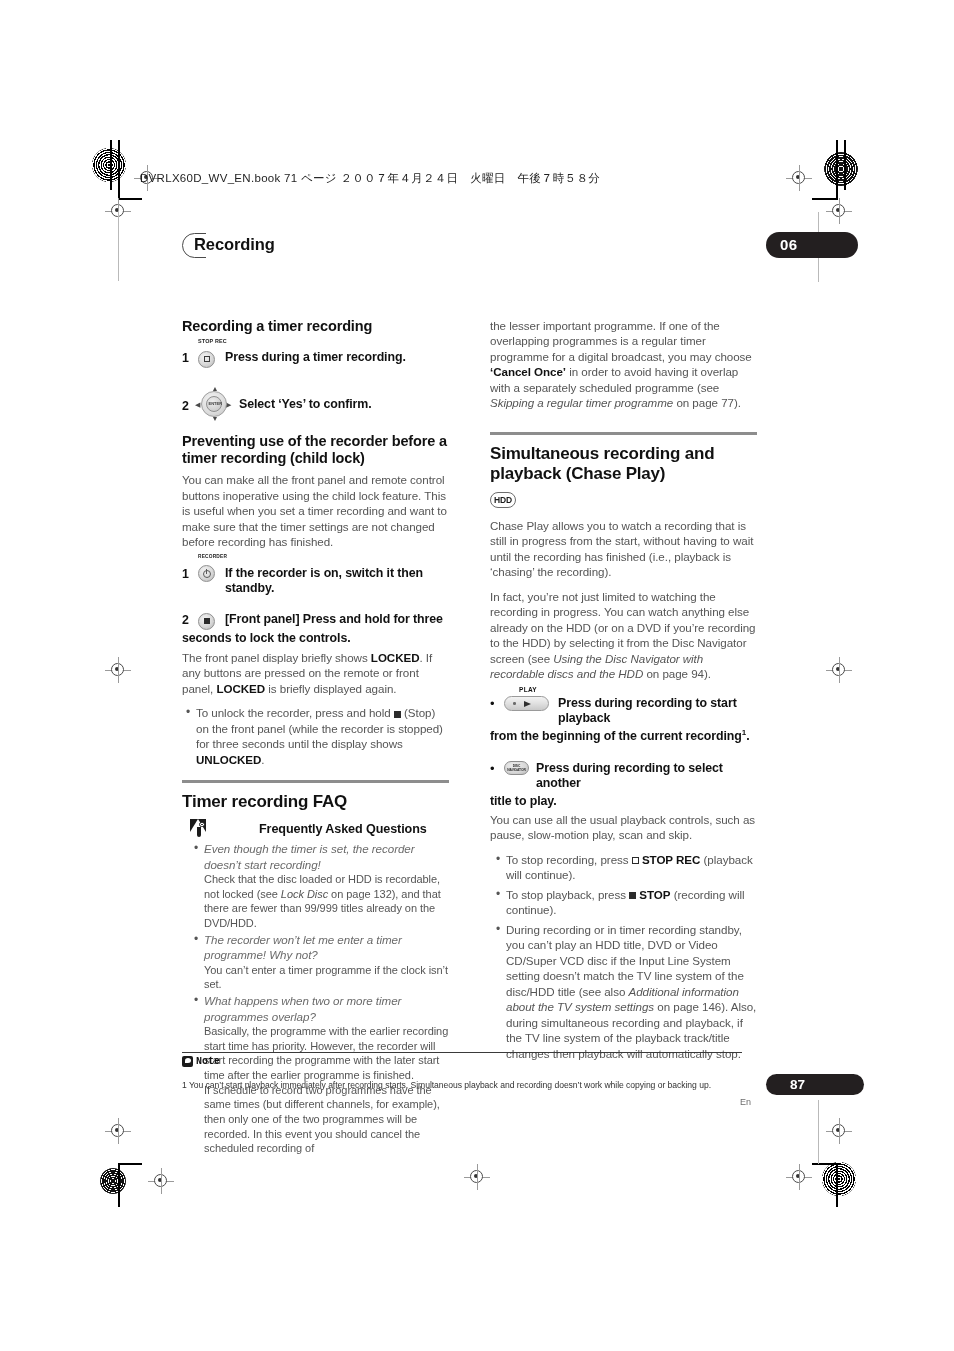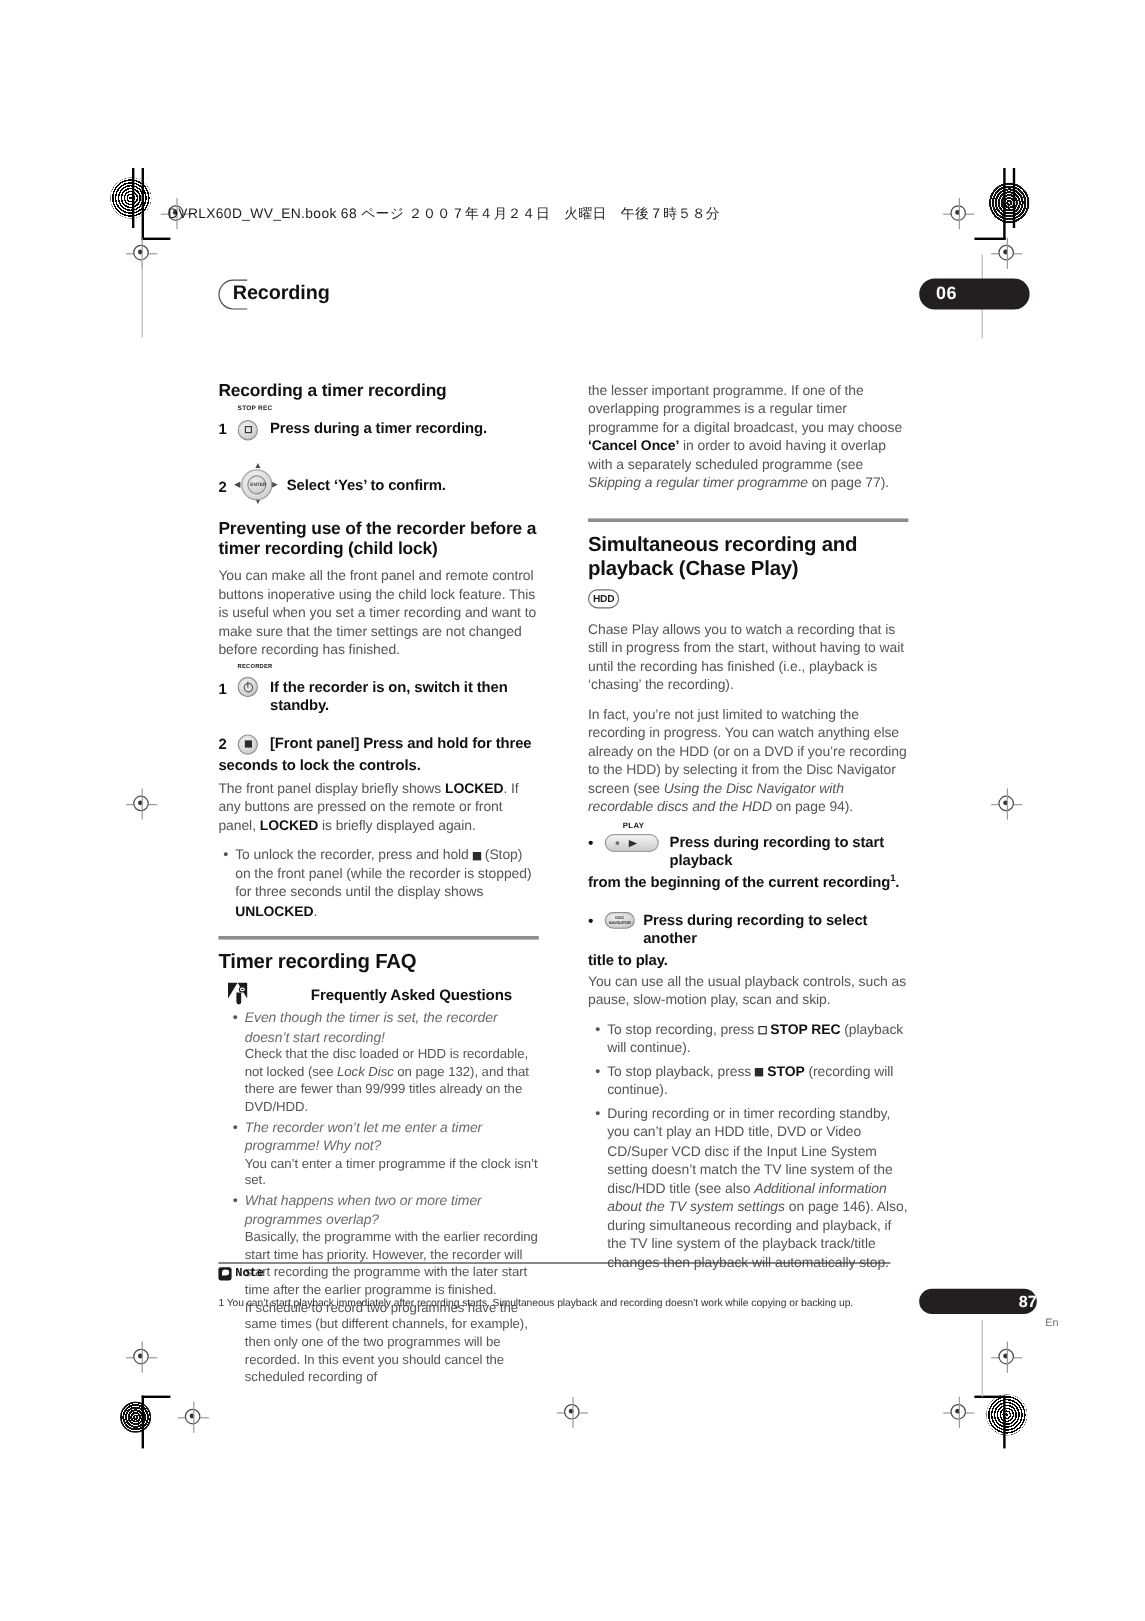--- a/index.html
+++ b/index.html
@@ -509,35 +509,35 @@
 
   
   .pagenum {
     position: absolute;
     left: 766px;
     top: 1074px;
     width: 74px;
     height: 21px;
     background: #231f20;
     border-radius: 11px;
-    text-align: right;
+    text-align: left;
     padding-left: 24px;
   }
   .pagenum span {
     color: #fff;
     font-size: 13.5px;
     font-weight: bold;
     line-height: 21px;
   }
   .pagelang {
     position: absolute;
-    left: 808px;
+    left: 740px;
     top: 1097px;
     width: 74px;
-    text-align: right;
+    text-align: left;
     font-size: 9px;
     color: #6d6d6d;
   }
 </style>
 </head>
 <body>
 
 <div class="halftone" style="left:92px; top:148px;"></div>
 <div class="corner-mark" style="left:118px; top:140px; width:22px; height:58px; border-left:2px solid #000; border-bottom:2px solid #000;"></div>
 <div class="corner-mark" style="left:110px; top:140px; width:8px; height:50px; border-left:2px solid #000;"></div>
@@ -583,21 +583,21 @@
 <div class="reg-cross" style="left:464px; top:1164px;">
     <div class="reg-ring"></div>
   </div>
 <div class="reg-cross" style="left:786px; top:1164px;">
     <div class="reg-ring"></div>
   </div>
 <div class="halftone" style="left:822px; top:1162px;"></div>
 <div class="corner-mark" style="left:812px; top:1163px; width:24px; height:42px; border-right:2px solid #000; border-top:2px solid #000;"></div>
 <div style="position:absolute; left:818px; top:1100px; width:1px; height:64px; background:#b9b9b9;"></div>
 
-<div class="filehead">DVRLX60D_WV_EN.book 68 ページ ２００７年４月２４日　火曜日　午後７時５８分</div>
+<div class="filehead">DVRLX60D_WV_EN.book 71 ページ ２００７年４月２４日　火曜日　午後７時５８分</div>
 
 <div class="runhead"></div>
 <div class="runhead-mask"></div>
 <div class="runhead-title">Recording</div>
 <div class="chapnum">
   <span>06</span>
 </div>
 
 <div class="col col-left">
 

